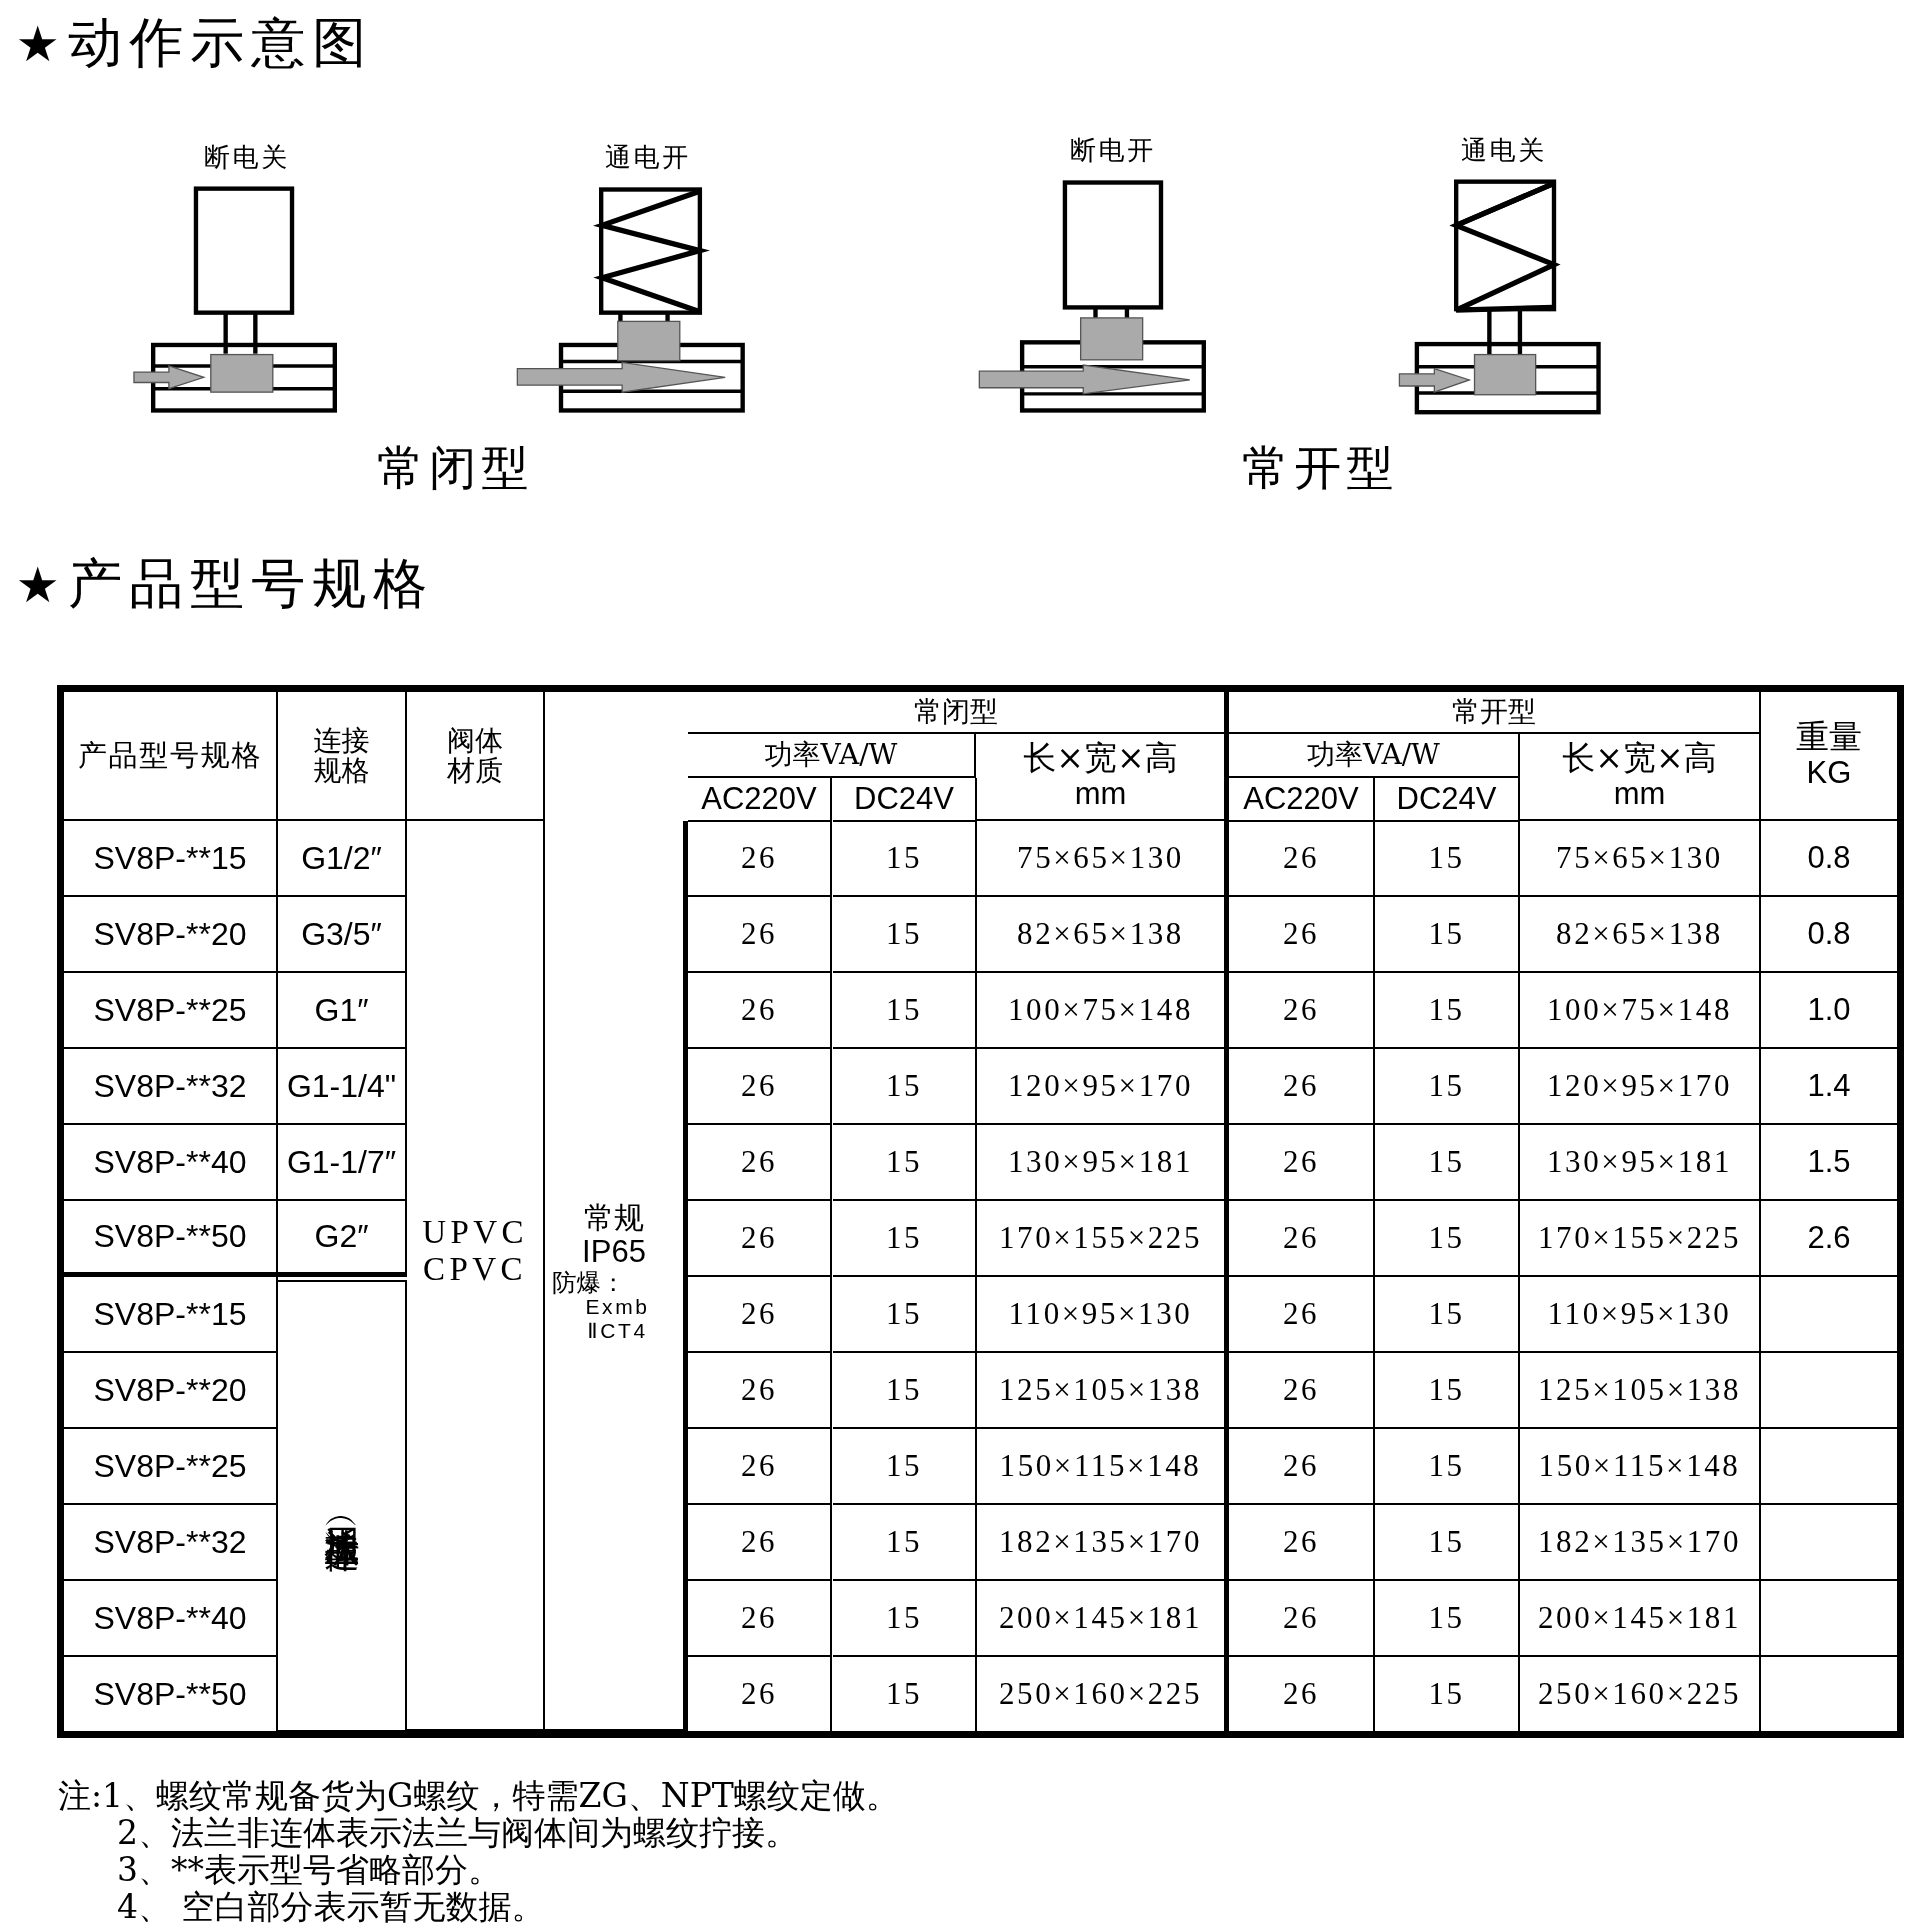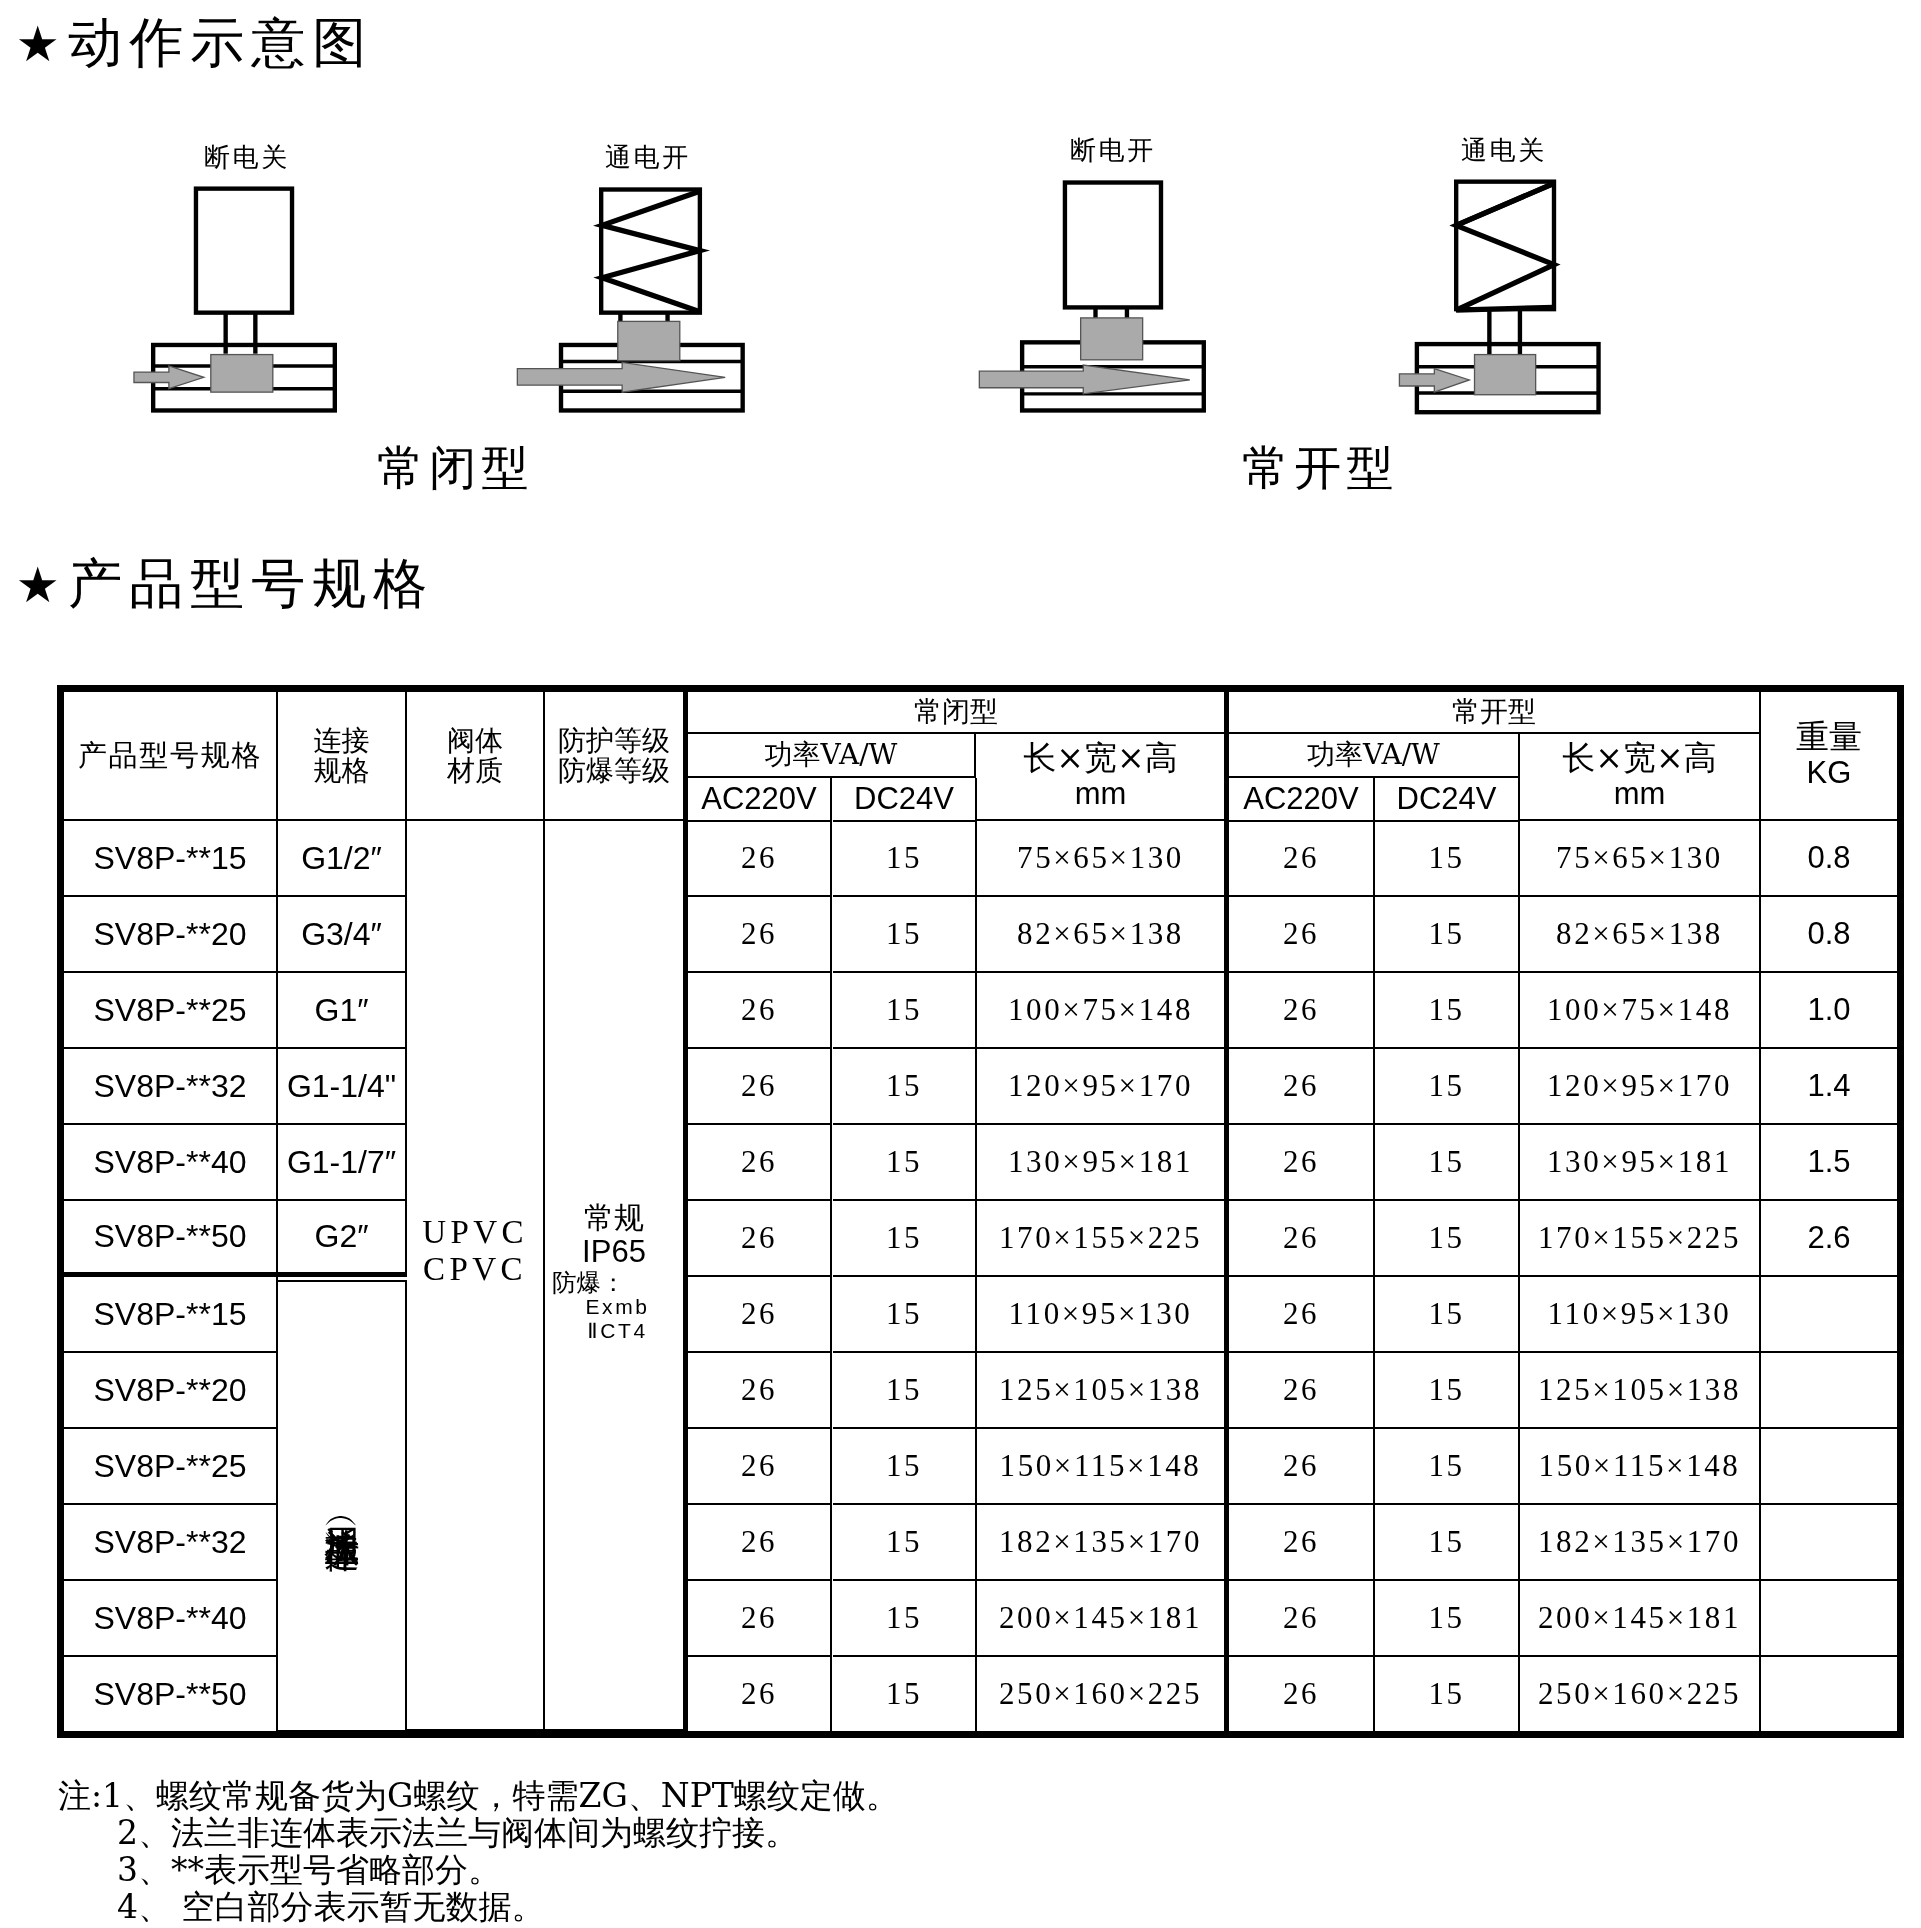--- a/index.html
+++ b/index.html
@@ -110,26 +110,20 @@
         <span>连接</span>
         <span>规格</span>
       </div>
   </div>
   <div class="cell hd" style="left:343px;top:0;width:138px;height:129px;">
     <div class="stack">
         <span>阀体</span>
         <span>材质</span>
       </div>
   </div>
-  <div class="cell hd thick-r" style="left:481px;top:0;width:143px;height:129px;">
-    <div class="stack">
-        <span>防护等级</span>
-        <span>防爆等级</span>
-      </div>
-  </div>
 
   <div class="cell hd thick-r" style="left:624px;top:0;width:541px;height:42px;">常闭型</div>
   <div class="cell hd" style="left:624px;top:42px;width:288px;height:44px;">功率VA/W</div>
   <div class="cell hd-sans" style="left:624px;top:86px;width:144px;height:44px;">AC220V</div>
   <div class="cell hd-sans" style="left:769px;top:86px;width:144px;height:44px;">DC24V</div>
   <div class="cell thick-r" style="left:913px;top:42px;width:252px;height:87px;">
     <div class="stack">
         <span class="hd" style="font-size:33px;">长×宽×高</span>
         <span class="hd-sans">mm</span>
       </div>
@@ -178,21 +172,21 @@
         <div class="cell num" style="left: 624px; top: 129px; width: 144px; height: 76px;">26</div>
         <div class="cell num" style="left: 769px; top: 129px; width: 144px; height: 76px;">15</div>
         <div class="cell num thick-r" style="left: 913px; top: 129px; width: 252px; height: 76px;">75×65×130</div>
         <div class="cell num" style="left: 1165px; top: 129px; width: 146px; height: 76px;">26</div>
         <div class="cell num" style="left: 1311px; top: 129px; width: 145px; height: 76px;">15</div>
         <div class="cell num" style="left: 1456px; top: 129px; width: 241px; height: 76px;">75×65×130</div>
         <div class="cell wt no-r" style="left: 1697px; top: 129px; width: 136px; height: 76px;">0.8</div>
       </div>
       <div>
         <div class="cell model" style="left: 0px; top: 205px; width: 214px; height: 76px;">SV8P-**20</div>
-        <div class="cell conn" style="left: 214px; top: 205px; width: 129px; height: 76px;">G3/4″</div>
+        <div class="cell conn" style="left: 214px; top: 205px; width: 129px; height: 76px;">G3/5″</div>
         <div class="cell num" style="left: 624px; top: 205px; width: 144px; height: 76px;">26</div>
         <div class="cell num" style="left: 769px; top: 205px; width: 144px; height: 76px;">15</div>
         <div class="cell num thick-r" style="left: 913px; top: 205px; width: 252px; height: 76px;">82×65×138</div>
         <div class="cell num" style="left: 1165px; top: 205px; width: 146px; height: 76px;">26</div>
         <div class="cell num" style="left: 1311px; top: 205px; width: 145px; height: 76px;">15</div>
         <div class="cell num" style="left: 1456px; top: 205px; width: 241px; height: 76px;">82×65×138</div>
         <div class="cell wt no-r" style="left: 1697px; top: 205px; width: 136px; height: 76px;">0.8</div>
       </div>
       <div>
         <div class="cell model" style="left: 0px; top: 281px; width: 214px; height: 76px;">SV8P-**25</div>

